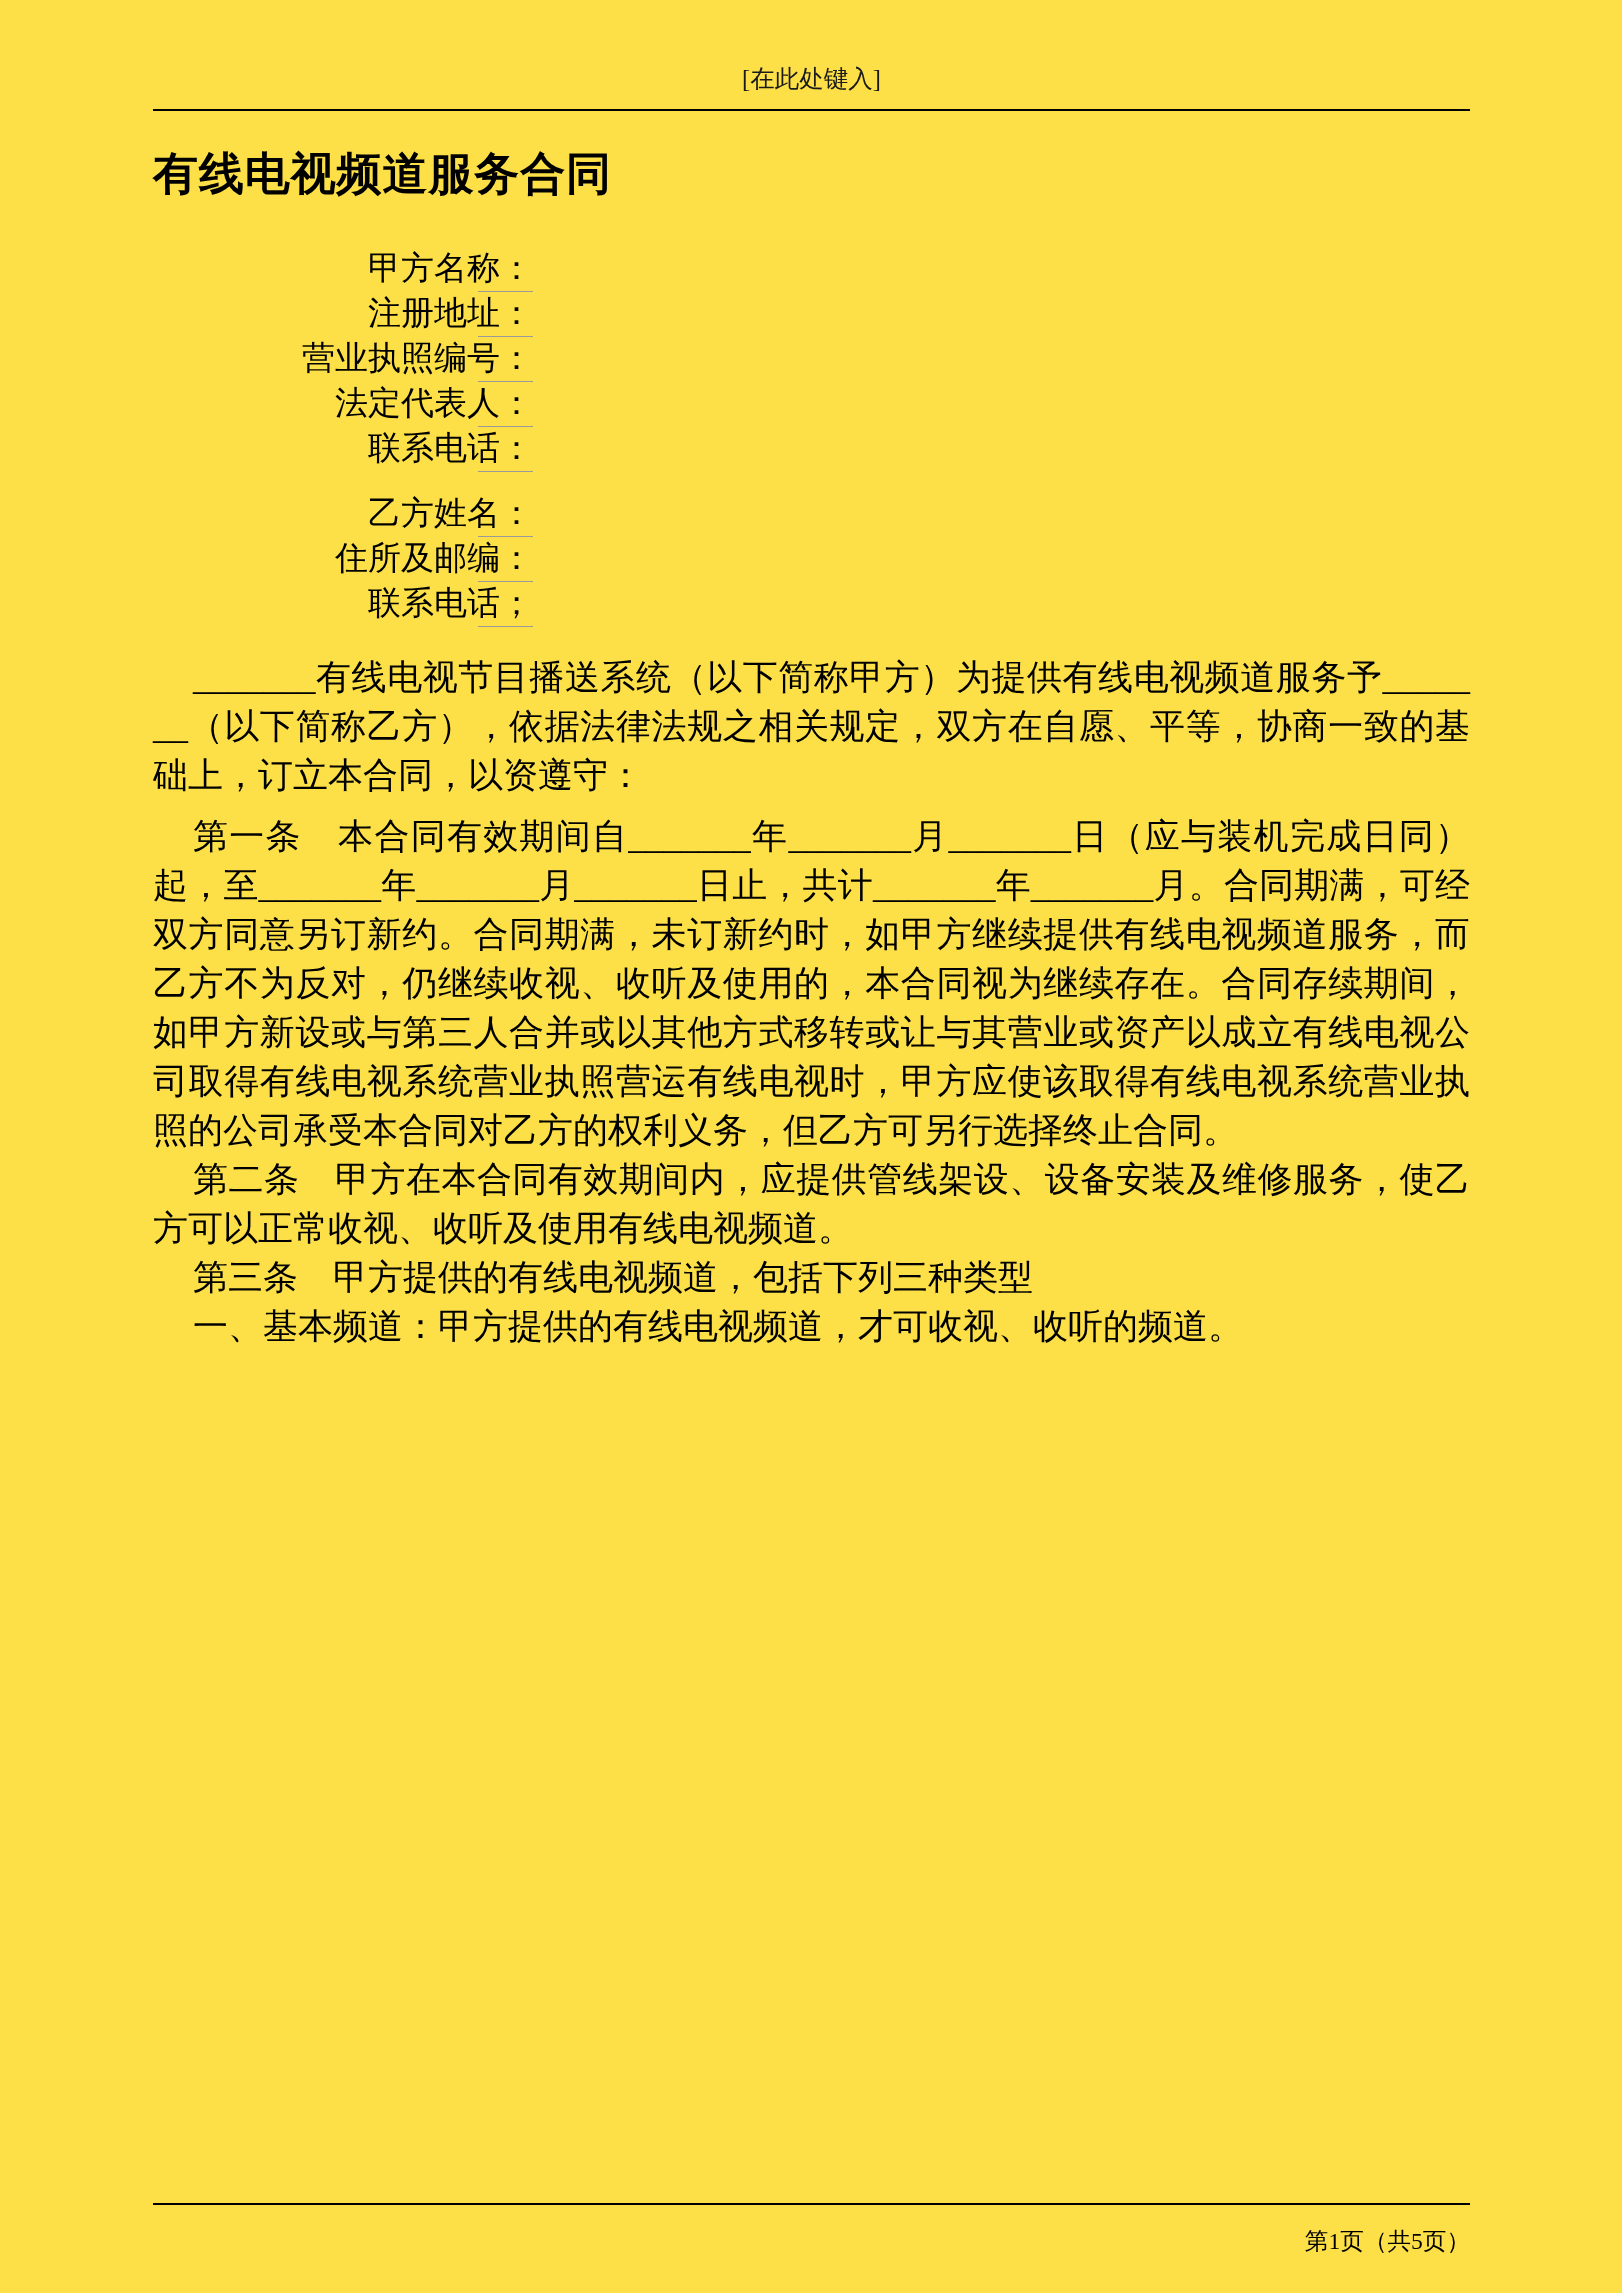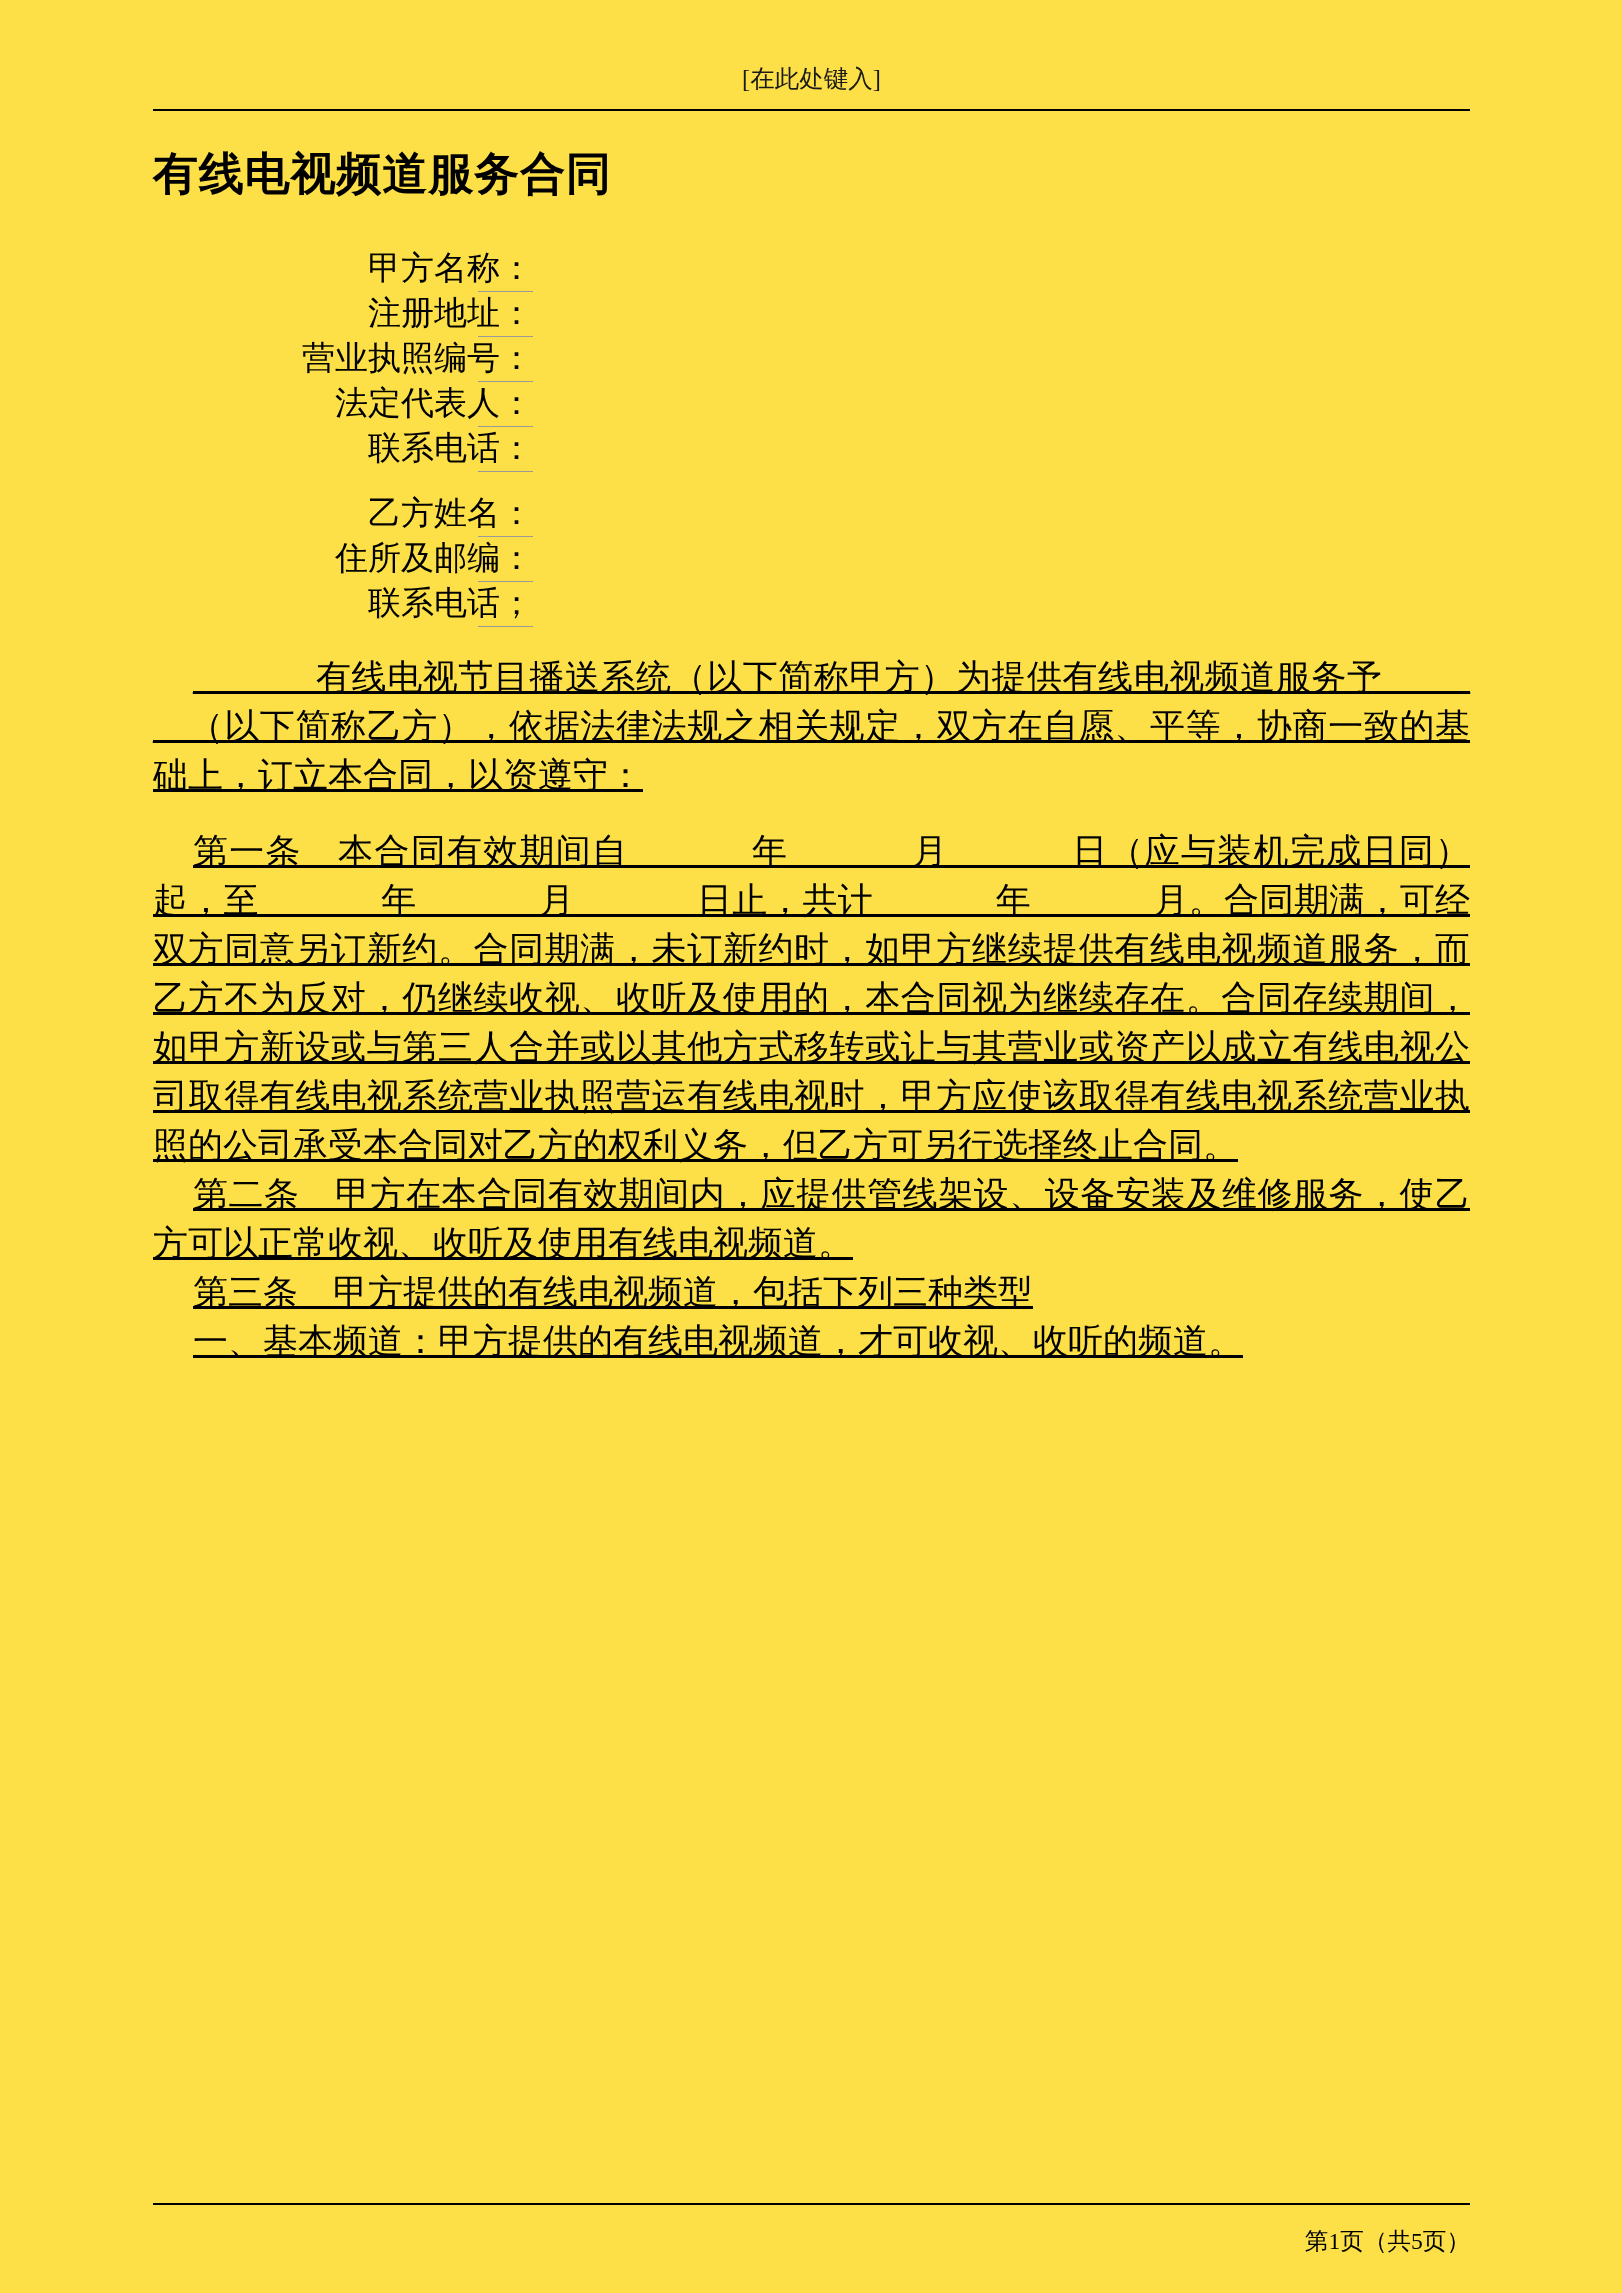--- a/index.html
+++ b/index.html
@@ -66,24 +66,23 @@
   .paragraphs {
     margin-top: 27px;
   }
   .para {
     font-size: 35px;
     line-height: 49px;
     text-align: justify;
     text-indent: 40px;
     margin: 0;
     word-break: break-all;
-    text-decoration: underline;
   }
   .para.gap-before {
-    margin-top: 27px;
+    margin-top: 12px;
   }
   .page-footer {
     position: absolute;
     top: 2203px;
     left: 153px;
     width: 1317px;
     border-top: 2.7px solid #000000;
     padding-top: 20px;
     text-align: right;
     font-size: 23.6px;

